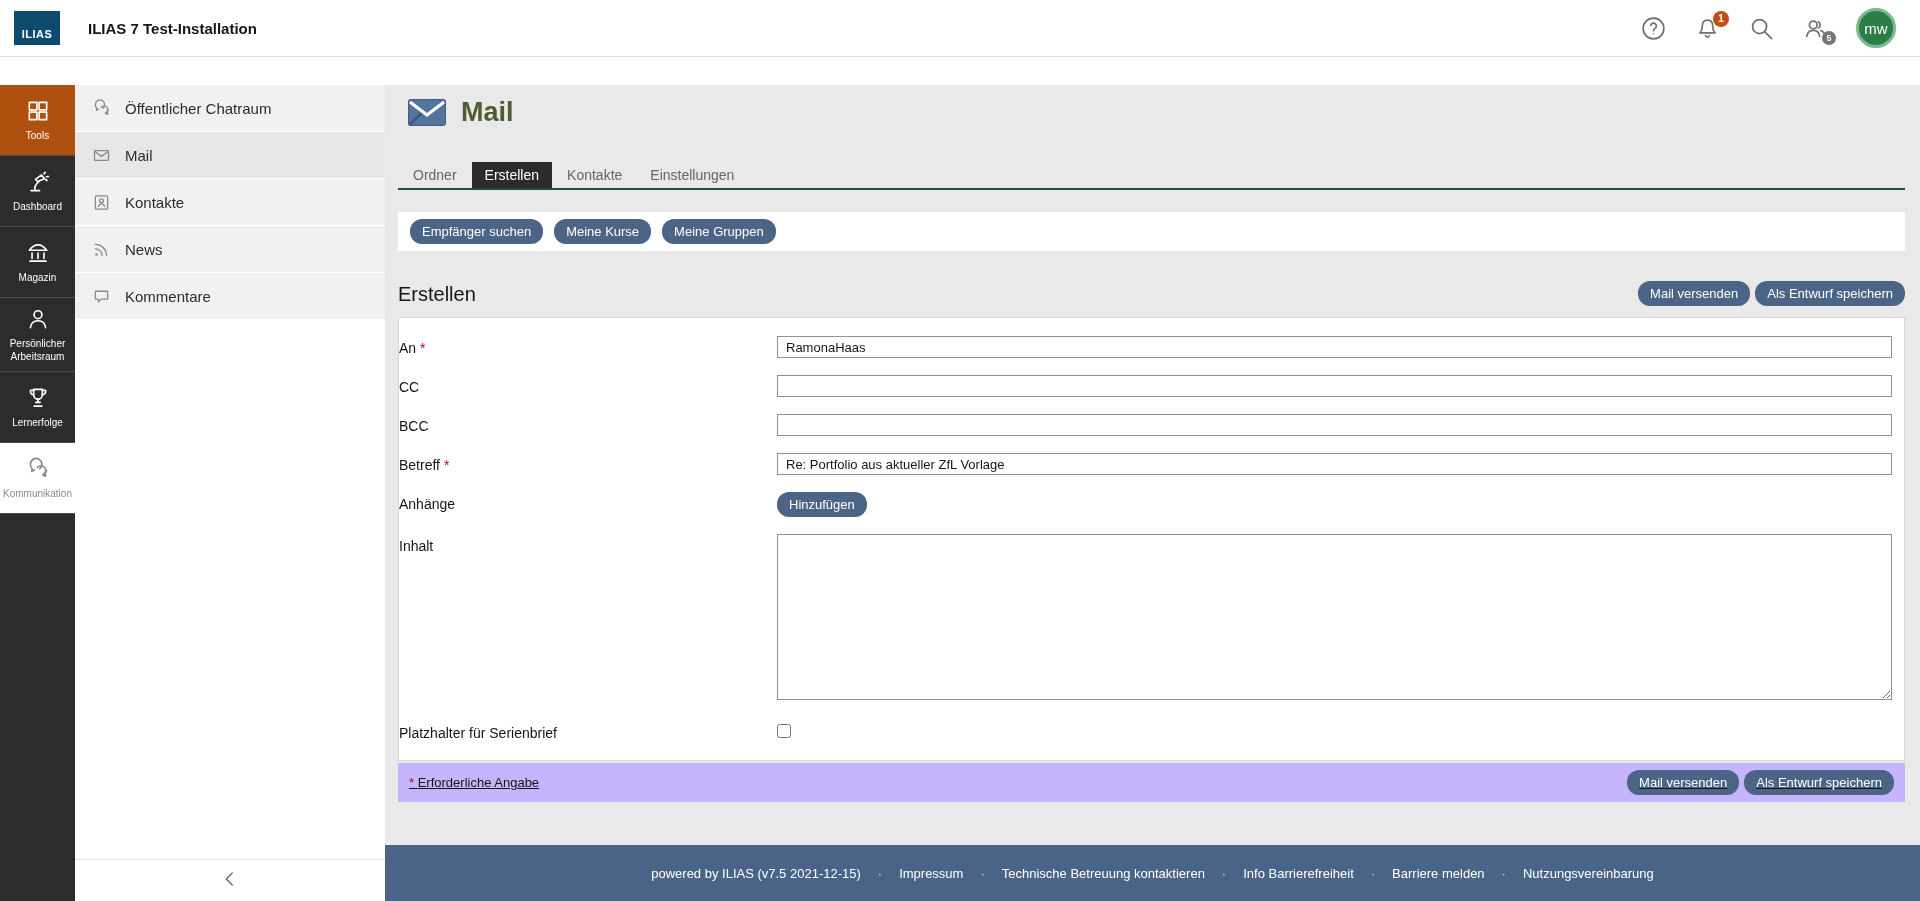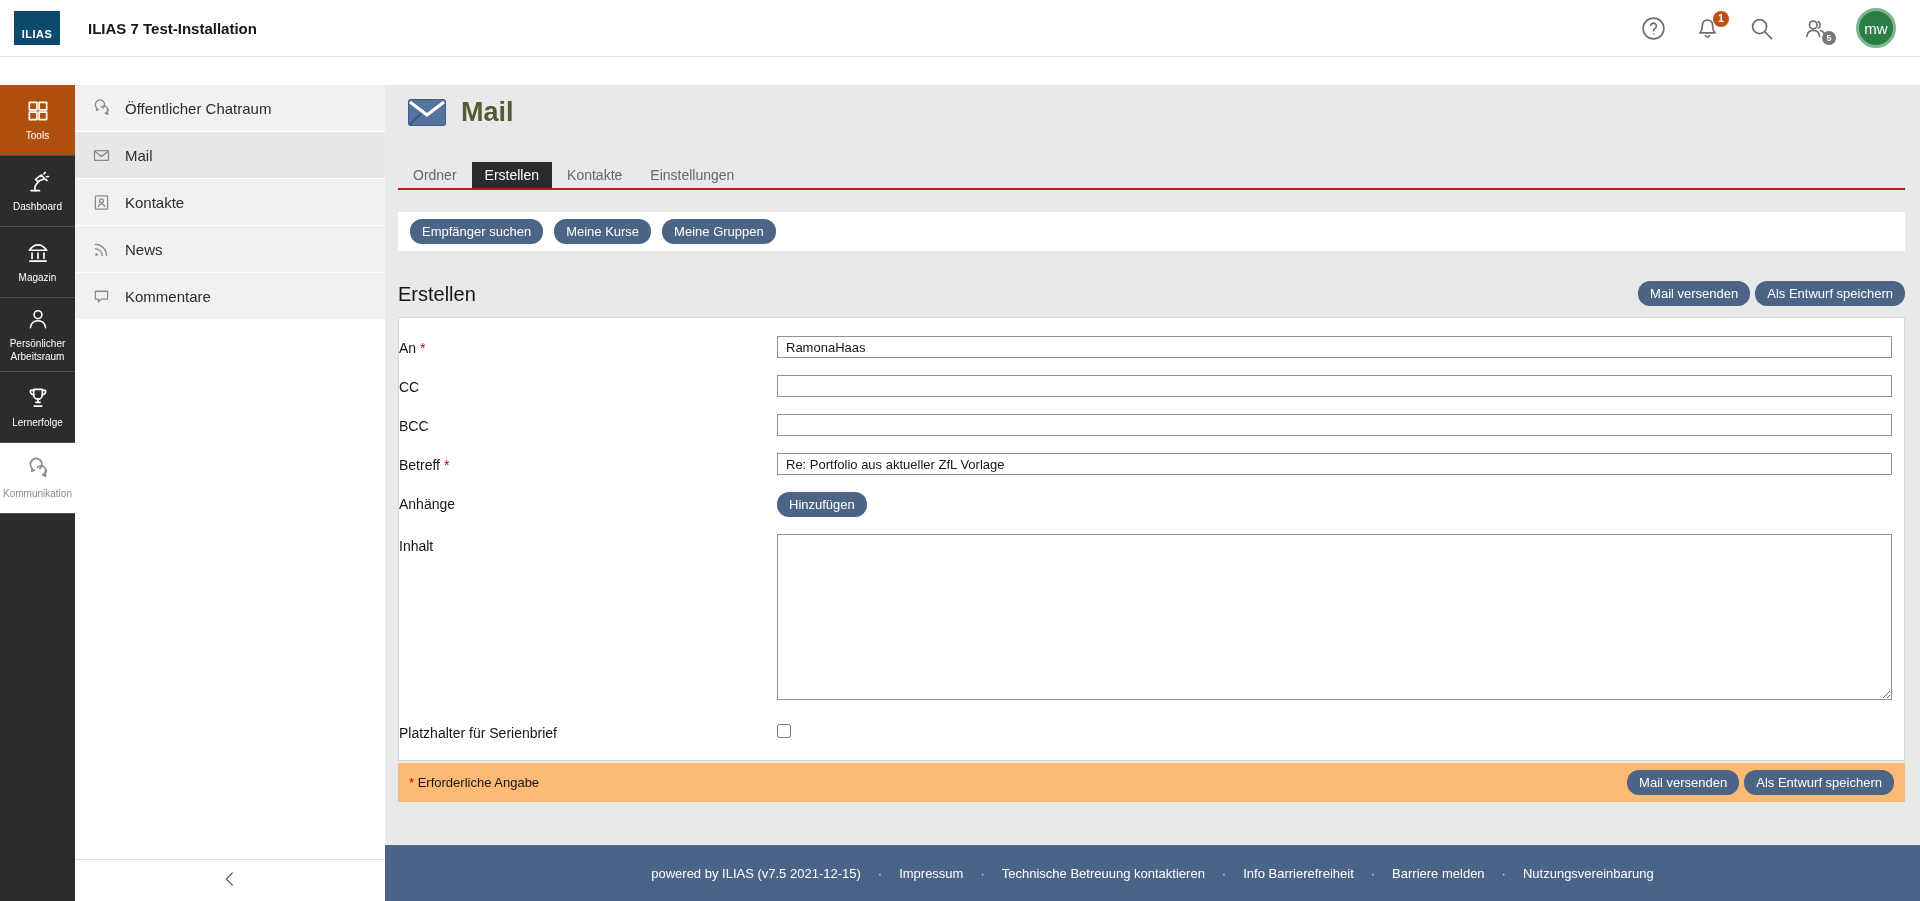--- a/index.html
+++ b/index.html
@@ -53,21 +53,21 @@
   .collapse-btn svg { width:18px; height:18px; }
 
   
   .main { flex:1; min-width:0; background:#e9e9e9; display:flex; flex-direction:column; }
   .content { flex:1; padding:0 15px 0 13px; }
 
   .page-header { display:flex; align-items:center; gap:15px; margin:12px 0 0 10px; }
   .mail-glyph svg { width:38px; height:27px; display:block; }
   .page-title { font-size:27px; color:#4f5d33; }
 
-  .tabs { display:flex; gap:2px; margin-top:34px; padding-left:2px; border-bottom:2px solid #b91c1c; }
+  .tabs { display:flex; gap:2px; margin-top:34px; padding-left:2px; border-bottom:2px solid #14532d; }
   .tab { padding:5px 13px; font-size:14px; color:#666; cursor:pointer; white-space:nowrap; }
   .tab.active { background:#2b2b2b; color:#fff; }
 
   .toolbar { background:#fff; margin-top:22px; padding:7px 12px; display:flex; gap:11px; }
 
   .btn { background:#4c6586; color:#fff; border:none; border-radius:12px; cursor:pointer;
          font-family:inherit; font-size:13px; padding:5px 12px; white-space:nowrap; }
 
   .section-head { display:flex; justify-content:space-between; align-items:flex-end; margin-top:30px; }
   .section-title { font-size:20px; color:#161616; }
@@ -80,22 +80,22 @@
                 font-size:14px; color:#161616; }
   .star { color:#c00000; }
   .form-control { flex:1; min-width:0; }
   .text-input { width:100%; height:22px; border:1px solid #919191; border-radius:0;
                 background:#fff; font-family:inherit; font-size:13px; color:#161616; padding:2px 8px; }
   .textarea { width:100%; height:166px; border:1px solid #919191; border-radius:0;
               background:#fff; font-family:inherit; font-size:13px; color:#161616;
               padding:4px 8px; resize:vertical; }
   .checkbox { width:14px; height:14px; margin-top:3px; cursor:pointer; }
 
-  .form-foot { background:#fdba74; margin-top:2px; padding:7px 11px; display:flex;
-               justify-content:space-between; align-items:center; }
+  .form-foot { background:#c4b5fd; margin-top:2px; padding:7px 11px; display:flex;
+               justify-content:space-between; align-items:center;text-decoration:underline; }
   .required-note { font-size:13px; color:#161616; }
 
   
   .footer { height:56px; background:#4a6488; display:flex; align-items:center;
             justify-content:center; gap:17px; color:#fff; font-size:13px; }
   .footer .sep { opacity:.85; }
   .footer-link { color:#fff; cursor:pointer; white-space:nowrap; }
 </style>
 </head>
 <body>

